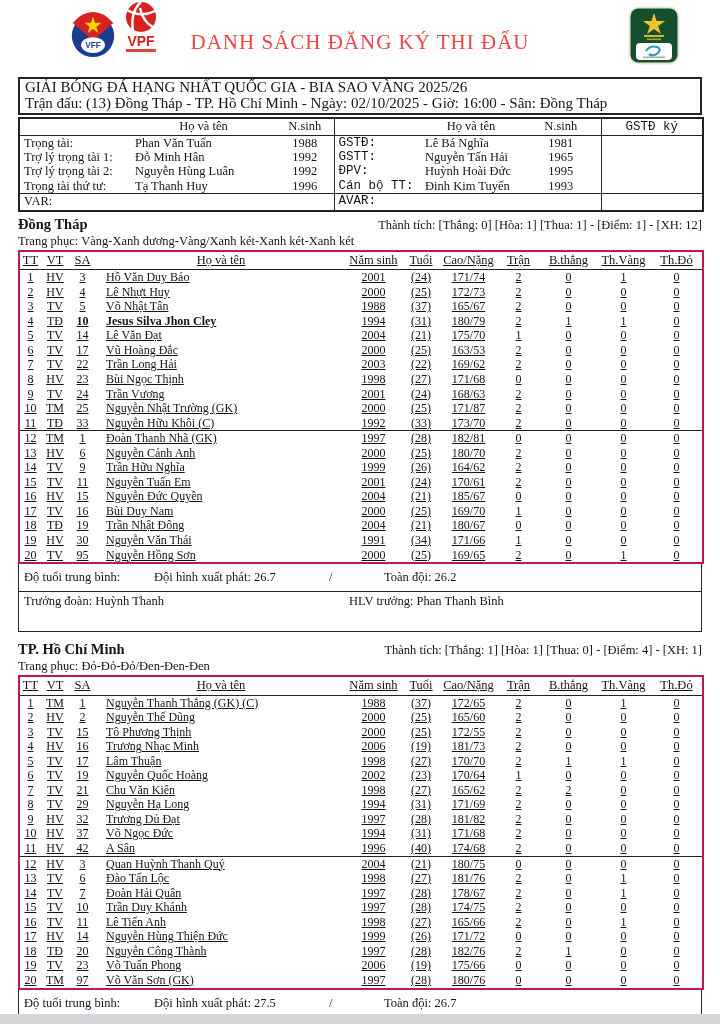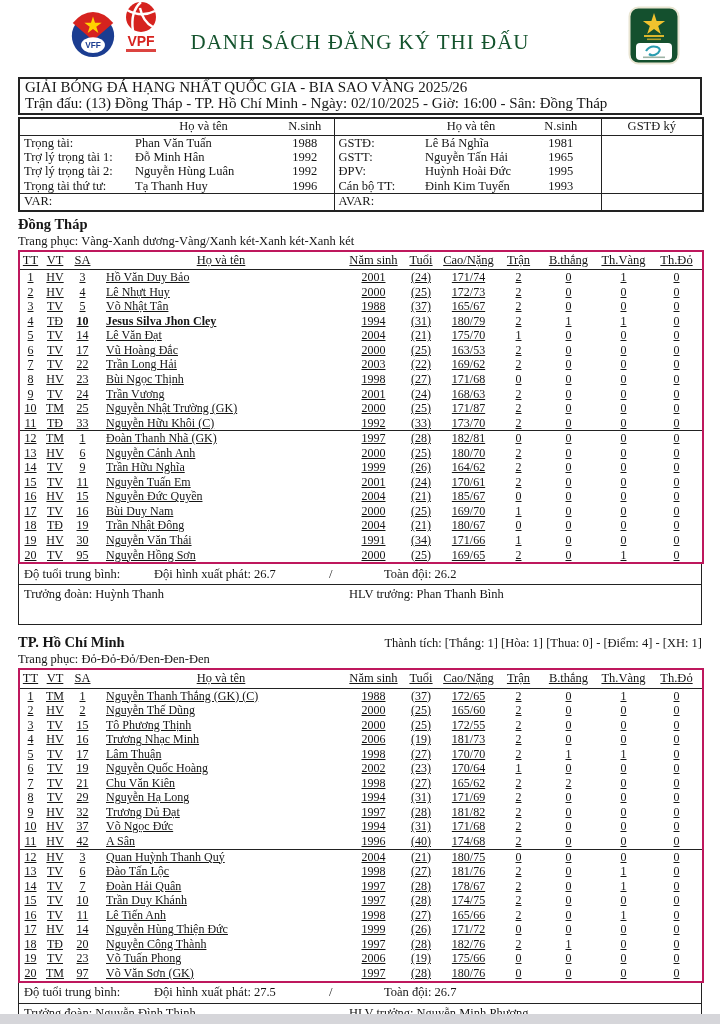--- a/index.html
+++ b/index.html
@@ -13,41 +13,41 @@
   .content { padding:0 18px; }
 
   
   .doc-header { position:relative; height:77px; }
   .logo { position:absolute; top:9px; }
   .logo-vff { left:52px; }
   .logo-vpf { left:102px; top:0; }
   .club-badge { position:absolute; right:22px; top:6px; }
   .doc-title {
     text-align:center; padding-top:30px; font-size:21px;
-    letter-spacing:1px; white-space:nowrap; color:#14532d;
+    letter-spacing:1px; white-space:nowrap; color:#ef4444;
   }
 
   
   .info-box {
     border:2px solid #222; padding:1px 5px 2px 5px; font-size:15px;
     line-height:15.5px;
   }
 
   
   table { border-collapse:collapse; table-layout:fixed; width:684px; }
   th,td { overflow:hidden; white-space:nowrap; }
 
   
   .officials { border:2px solid #222; margin-top:2px; font-size:12.5px; }
   .officials th { font-weight:normal; height:17px; border-bottom:1px solid #222; text-align:center; }
   .officials td { line-height:14.4px; vertical-align:top; }
   .officials .c-role { padding-left:4px; text-align:left; }
   .officials .c-name { padding-left:4px; text-align:left; }
   .officials .c-birth { text-align:center; }
-  .officials .mid { border-left:1.5px solid #222; }
+  .officials .mid { border-left:1.5px solid #222;font-family:Liberation Mono, monospace; }
   .officials .sign-cell { border-left:1.5px solid #222; border-bottom:1px solid #222; }
   .officials .var-row td { border-top:1px solid #222; height:17px; padding-left:4px; }
   .officials .var-row .sign-bottom { border-left:1.5px solid #222; padding:0; }
 
   
   .team-head { display:flex; justify-content:space-between; align-items:baseline; margin-top:4px; height:18px; }
   .team-name { font-weight:bold; font-size:14.5px; }
   .team-record { font-size:12.5px; }
   .team-kit { font-size:12.5px; height:15px; }
 
@@ -55,21 +55,21 @@
   .players th { font-weight:normal; font-size:12.5px; height:19px; border-bottom:1px solid #222; text-align:center; }
   .players td { line-height:14.55px; text-align:center; }
   .players td:nth-child(4), .players th:nth-child(4) { text-align:center; }
   .players td:nth-child(4) { text-align:left; padding-left:10px; }
   .players tr.subs-start td { border-top:1.5px solid #222; }
   .players tr.bold-name td:nth-child(3),
   .players tr.bold-name td:nth-child(4) { font-weight:bold; }
 
   .avg-row {
     border:1.5px solid #222; border-top:none; width:684px;
-    display:flex; align-items:center; font-size:12.5px; height:21px; padding-left:5px;
+    display:flex; align-items:center; font-size:12.5px; height:28px; padding-left:5px;
   }
   .avg-row .a1 { width:130px; }
   .avg-row .a2 { width:175px; }
   .avg-row .a3 { width:55px; }
   .staff-row {
     border:1.5px solid #222; border-top:none; width:684px;
     display:flex; font-size:12.5px; padding:2px 0 0 5px;
   }
   .staff-left { width:48%; }
   .t1-staff { height:40px; }
@@ -187,20 +187,21 @@
           <td colspan="3">VAR:</td>
           <td colspan="3" class="mid">AVAR:</td>
           <td class="sign-bottom"></td>
         </tr>
       </tbody>
     </table>
 
     <div>
       <div class="team-head">
         <span class="team-name">Đồng Tháp</span>
+        <span class="team-record">Thành tích: [Thắng: 0] [Hòa: 1] [Thua: 1] - [Điểm: 1] - [XH: 12]</span>
       </div>
       <div class="team-kit">Trang phục: Vàng-Xanh dương-Vàng/Xanh két-Xanh két-Xanh két</div>
       <table class="players">
         <colgroup>
           <col style="width:22px">
             <col style="width:28px">
             <col style="width:27px">
             <col style="width:250px">
           <col style="width:55px">
             <col style="width:40px">

